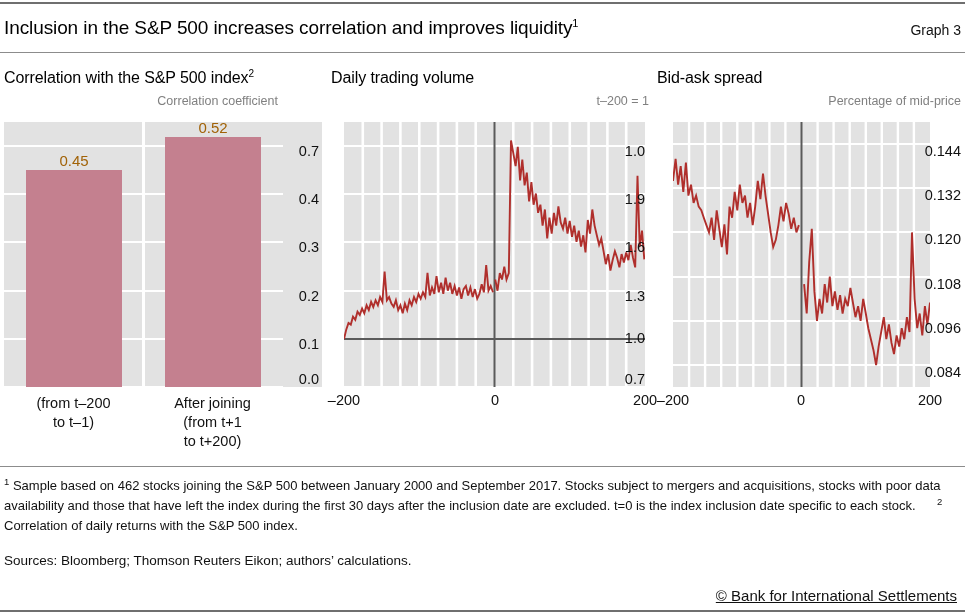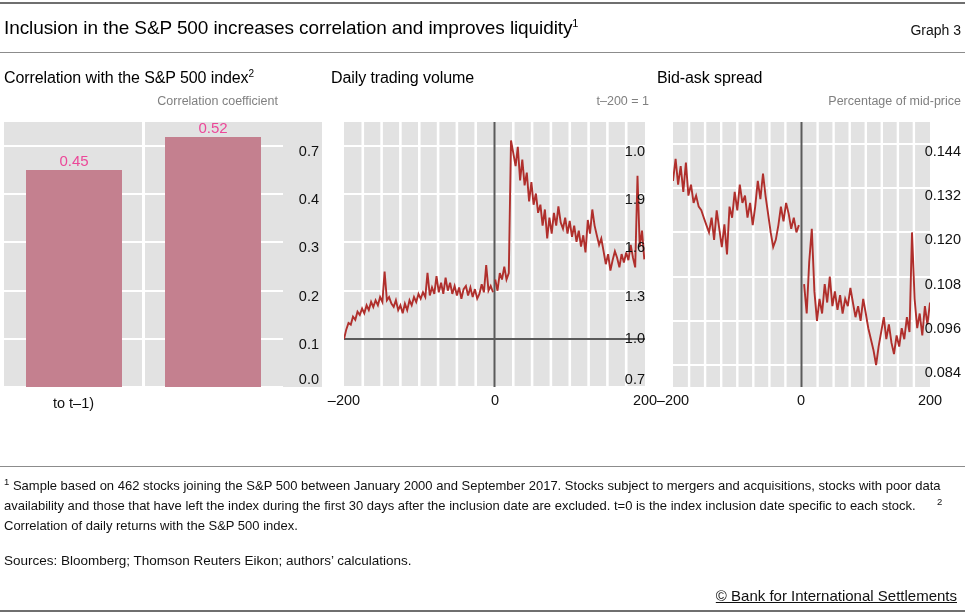--- a/index.html
+++ b/index.html
@@ -70,21 +70,21 @@
   .xlab {
     position: absolute;
     font-size: 14.5px;
     color: #111;
     white-space: nowrap;
     text-align: center;
     line-height: 16px;
   }
   .bar-label {
     position: absolute;
-    font-size: 15px; color: #ec4899;
+    font-size: 15px; color: #a16207;
     text-align: center; white-space: nowrap;
   }
   .cat-label {
     position: absolute;
     font-size: 14.5px; color: #111;
     text-align: center; line-height: 19px;
   }
 
   
   .rule-footnote {
@@ -157,21 +157,27 @@
   <div class="ylab" style="left:283px; top:192px; width:36px;">0.4</div>
   <div class="ylab" style="left:283px; top:240px; width:36px;">0.3</div>
   <div class="ylab" style="left:283px; top:289px; width:36px;">0.2</div>
   <div class="ylab" style="left:283px; top:337px; width:36px;">0.1</div>
   <div class="ylab" style="left:283px; top:372px; width:36px;">0.0</div>
 
   <div class="bar-label" style="left:26px; top:152px; width:96px;">0.45</div>
   <div class="bar-label" style="left:165px; top:119px; width:96px;">0.52</div>
 
   <div class="cat-label" style="left:4px; top:394px; width:139px;">
+    <div>(from t–200</div>
     <div>to t–1)</div>
+  </div>
+  <div class="cat-label" style="left:143px; top:394px; width:139px;">
+    <div>After joining</div>
+    <div>(from t+1</div>
+    <div>to t+200)</div>
   </div>
 
   <div class="panel" style="left:331px; width:318px;">
     <div class="panel-title">Daily trading volume</div>
     <div class="panel-unit" style="right:0px;">t–200 = 1</div>
   </div>
 
   <div class="plot" style="left:344px; top:122px; width:301px; height:265px;">
     <svg width="301" height="265" viewBox="0 0 301 265">
 

